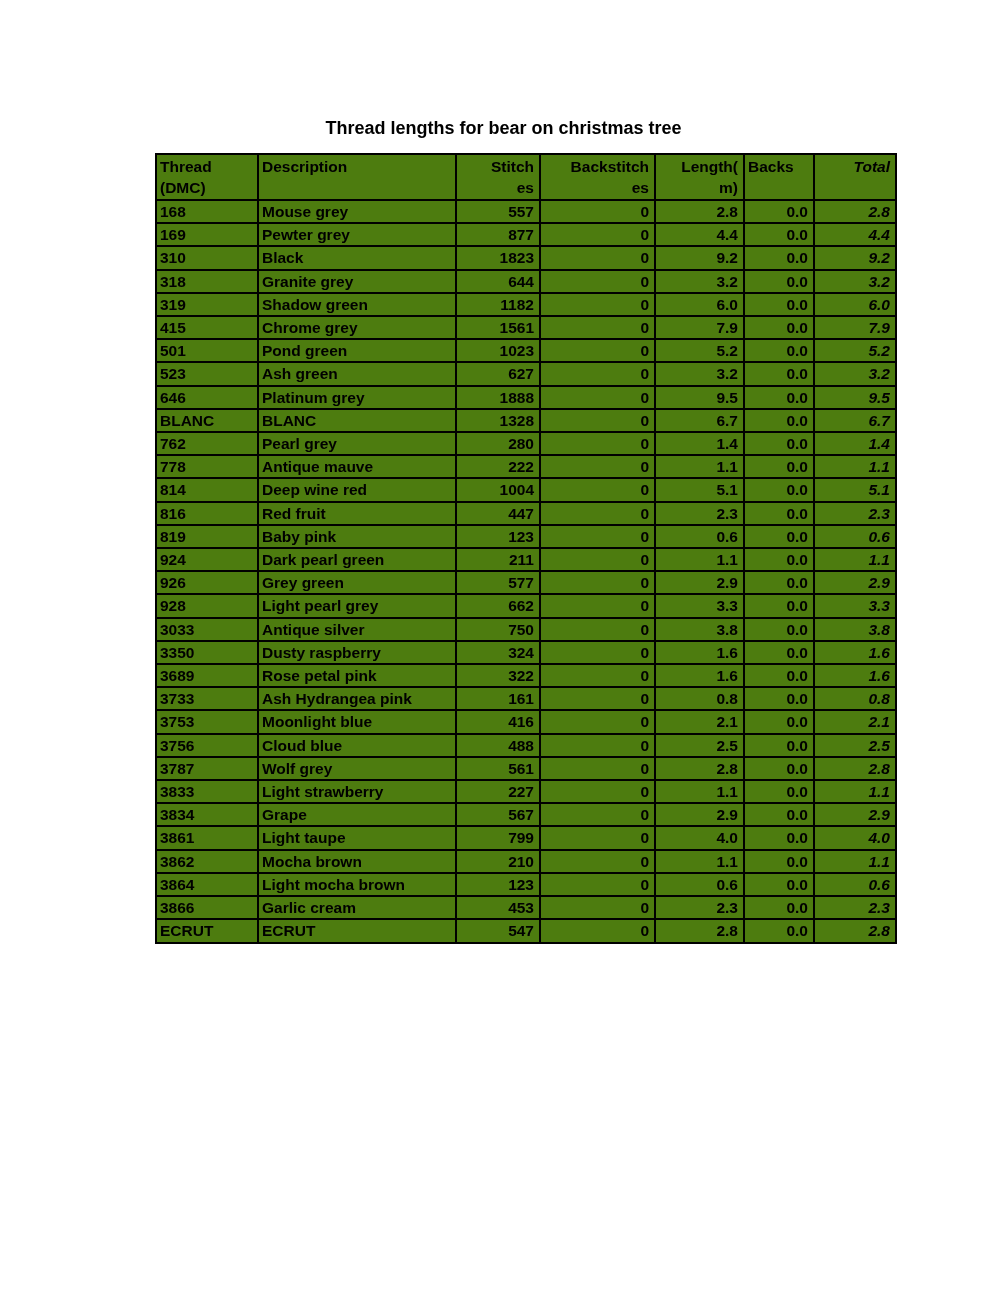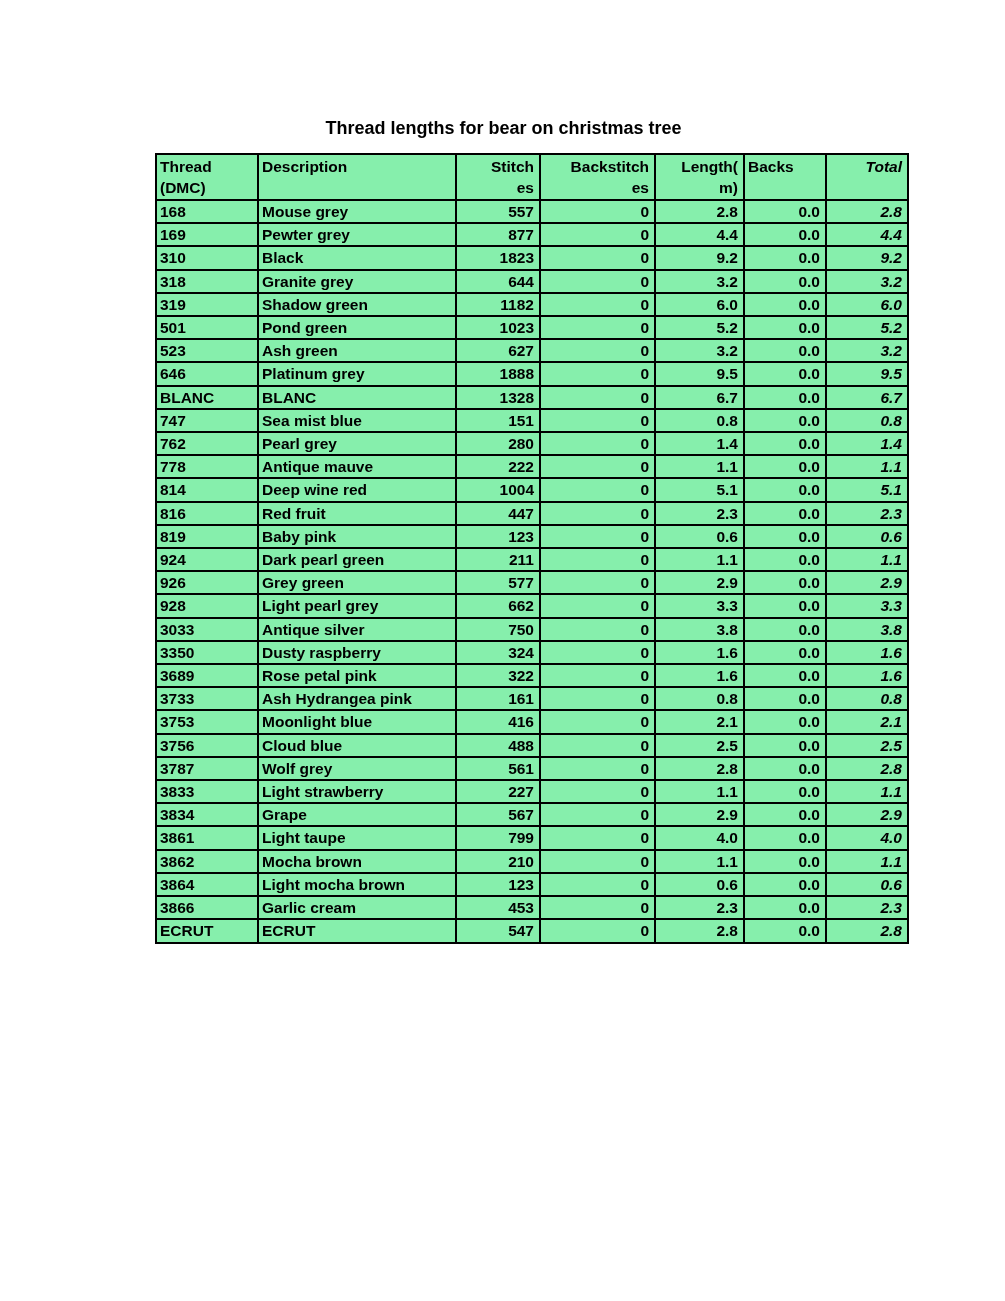--- a/index.html
+++ b/index.html
@@ -25,21 +25,21 @@
     text-align: center;
     font-size: 18px;
     line-height: 24px;
     margin-bottom: 13px;
     letter-spacing: 0px;
   }
   table.thread-table {
     border-collapse: collapse;
     table-layout: fixed;
     width: 697px;
-    background: #86efac;
+    background: #4d7c0f;
   }
   .thread-table th,
   .thread-table td {
     border: 2px solid #000000;
     font-size: 15.5px;
     font-weight: bold;
     overflow: hidden;
     white-space: nowrap;
     padding: 0;
   }
@@ -68,21 +68,21 @@
   }
   .thread-table .c2, .thread-table .c3, .thread-table .c4,
   .thread-table .c5, .thread-table .c6 {
     text-align: right;
     padding-right: 5px;
   }
   
   .thread-table thead .c5 {
     text-align: left;
     padding-left: 3px;
-    padding-right: 12px;
+    padding-right: 0;
   }
 </style>
 </head>
 <body>
 
 <div class="sheet">
   <div class="doc-title">Thread lengths for bear on christmas tree</div>
   <table class="thread-table">
     <thead>
       <tr>
@@ -135,20 +135,29 @@
         <tr>
           <td class="c0">319</td>
           <td class="c1">Shadow green</td>
           <td class="c2">1182</td>
           <td class="c3">0</td>
           <td class="c4">6.0</td>
           <td class="c5">0.0</td>
           <td class="c6">6.0</td>
         </tr>
         <tr>
+          <td class="c0">415</td>
+          <td class="c1">Chrome grey</td>
+          <td class="c2">1561</td>
+          <td class="c3">0</td>
+          <td class="c4">7.9</td>
+          <td class="c5">0.0</td>
+          <td class="c6">7.9</td>
+        </tr>
+        <tr>
           <td class="c0">501</td>
           <td class="c1">Pond green</td>
           <td class="c2">1023</td>
           <td class="c3">0</td>
           <td class="c4">5.2</td>
           <td class="c5">0.0</td>
           <td class="c6">5.2</td>
         </tr>
         <tr>
           <td class="c0">523</td>
@@ -169,29 +178,20 @@
           <td class="c6">9.5</td>
         </tr>
         <tr>
           <td class="c0">BLANC</td>
           <td class="c1">BLANC</td>
           <td class="c2">1328</td>
           <td class="c3">0</td>
           <td class="c4">6.7</td>
           <td class="c5">0.0</td>
           <td class="c6">6.7</td>
-        </tr>
-        <tr>
-          <td class="c0">747</td>
-          <td class="c1">Sea mist blue</td>
-          <td class="c2">151</td>
-          <td class="c3">0</td>
-          <td class="c4">0.8</td>
-          <td class="c5">0.0</td>
-          <td class="c6">0.8</td>
         </tr>
         <tr>
           <td class="c0">762</td>
           <td class="c1">Pearl grey</td>
           <td class="c2">280</td>
           <td class="c3">0</td>
           <td class="c4">1.4</td>
           <td class="c5">0.0</td>
           <td class="c6">1.4</td>
         </tr>

